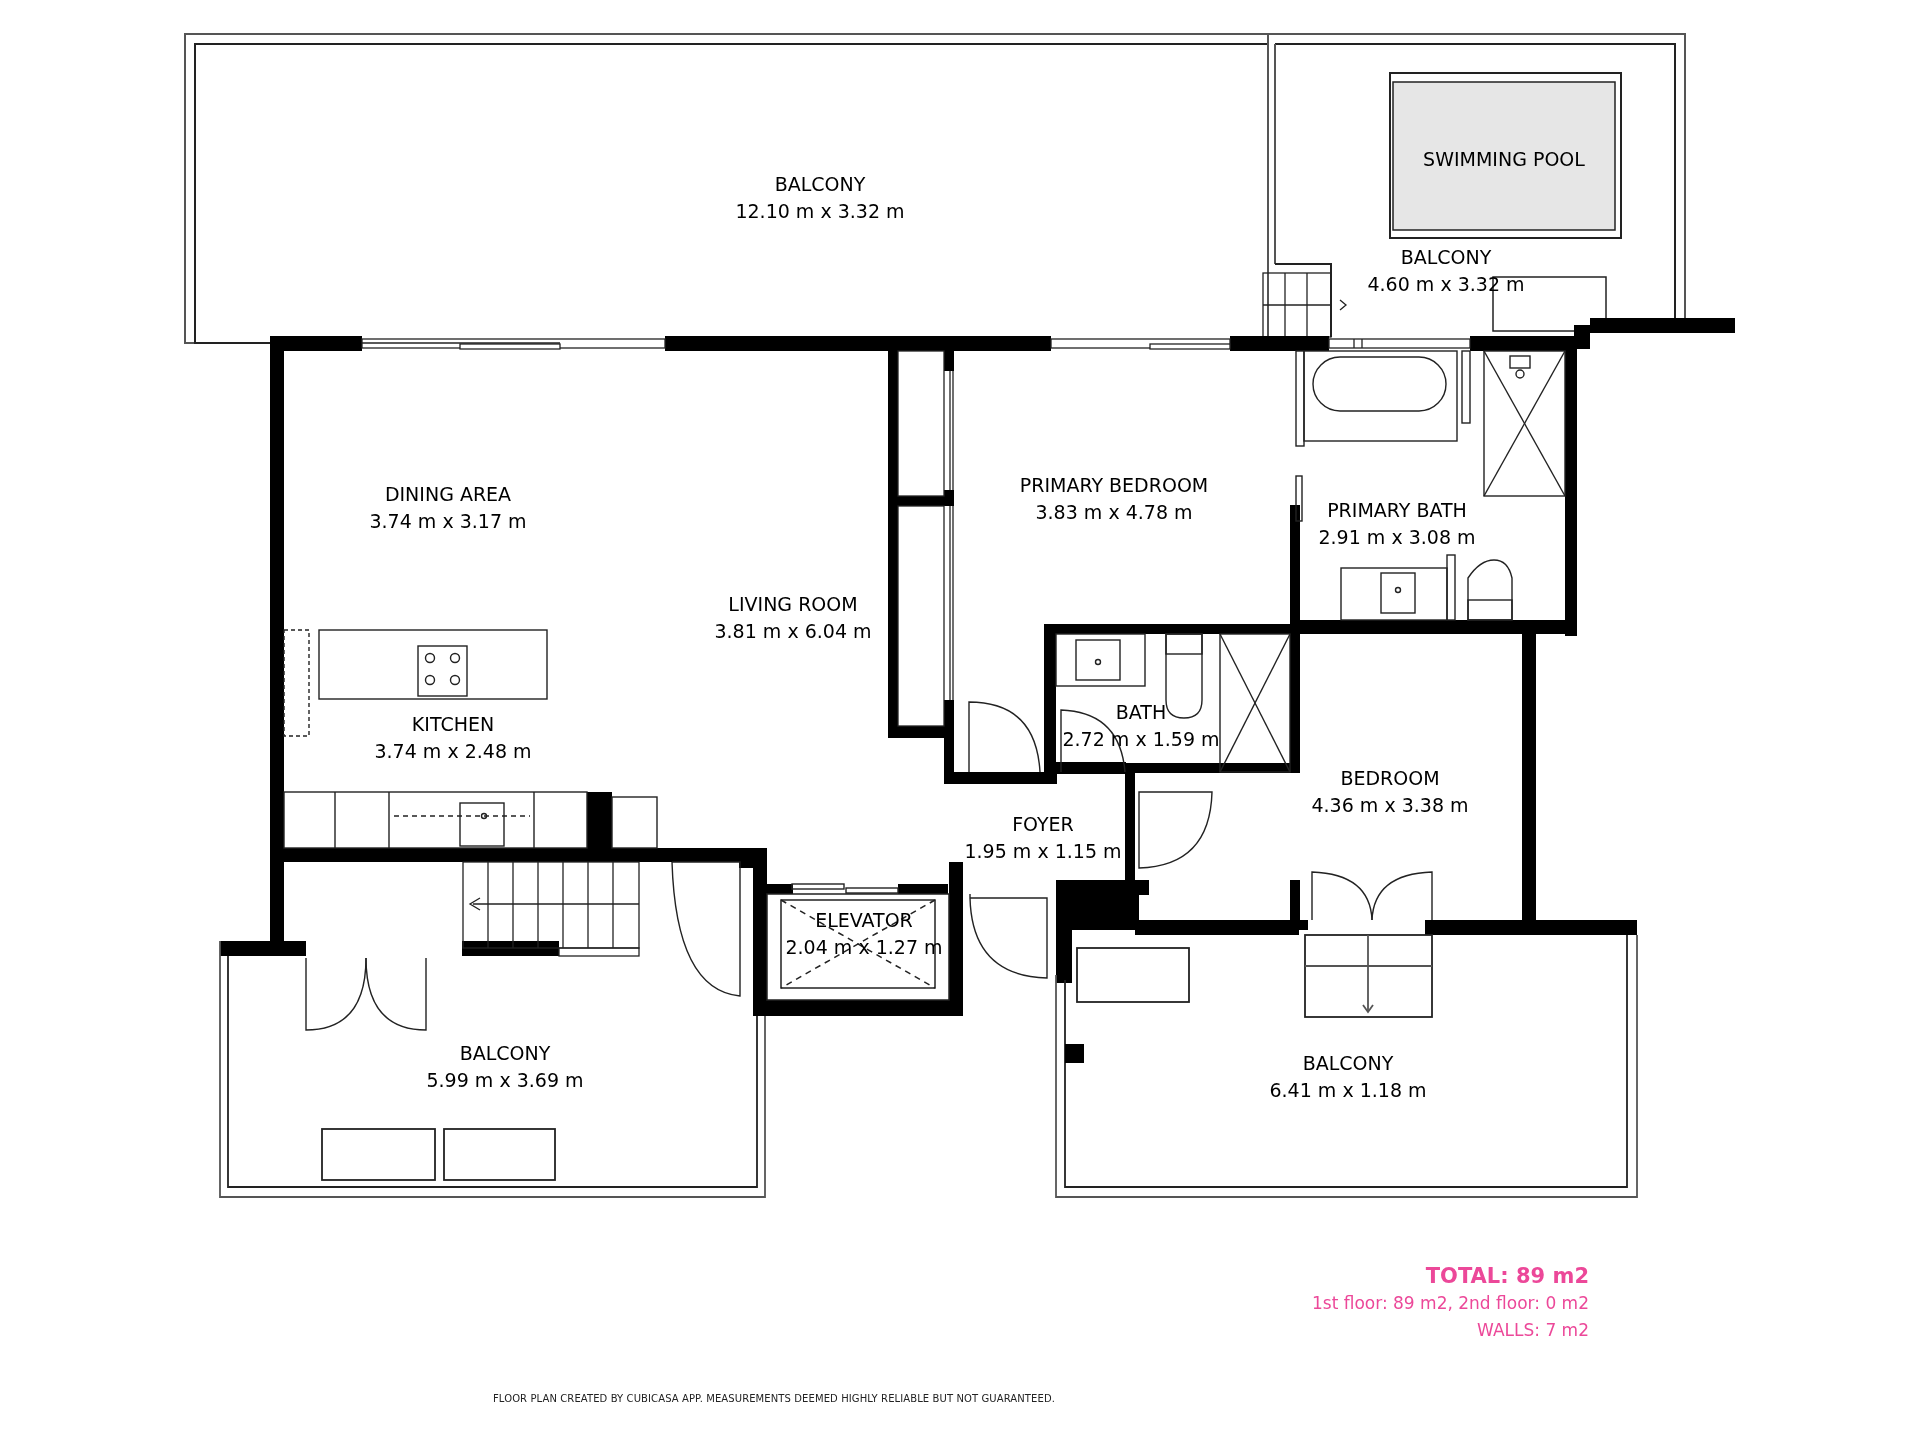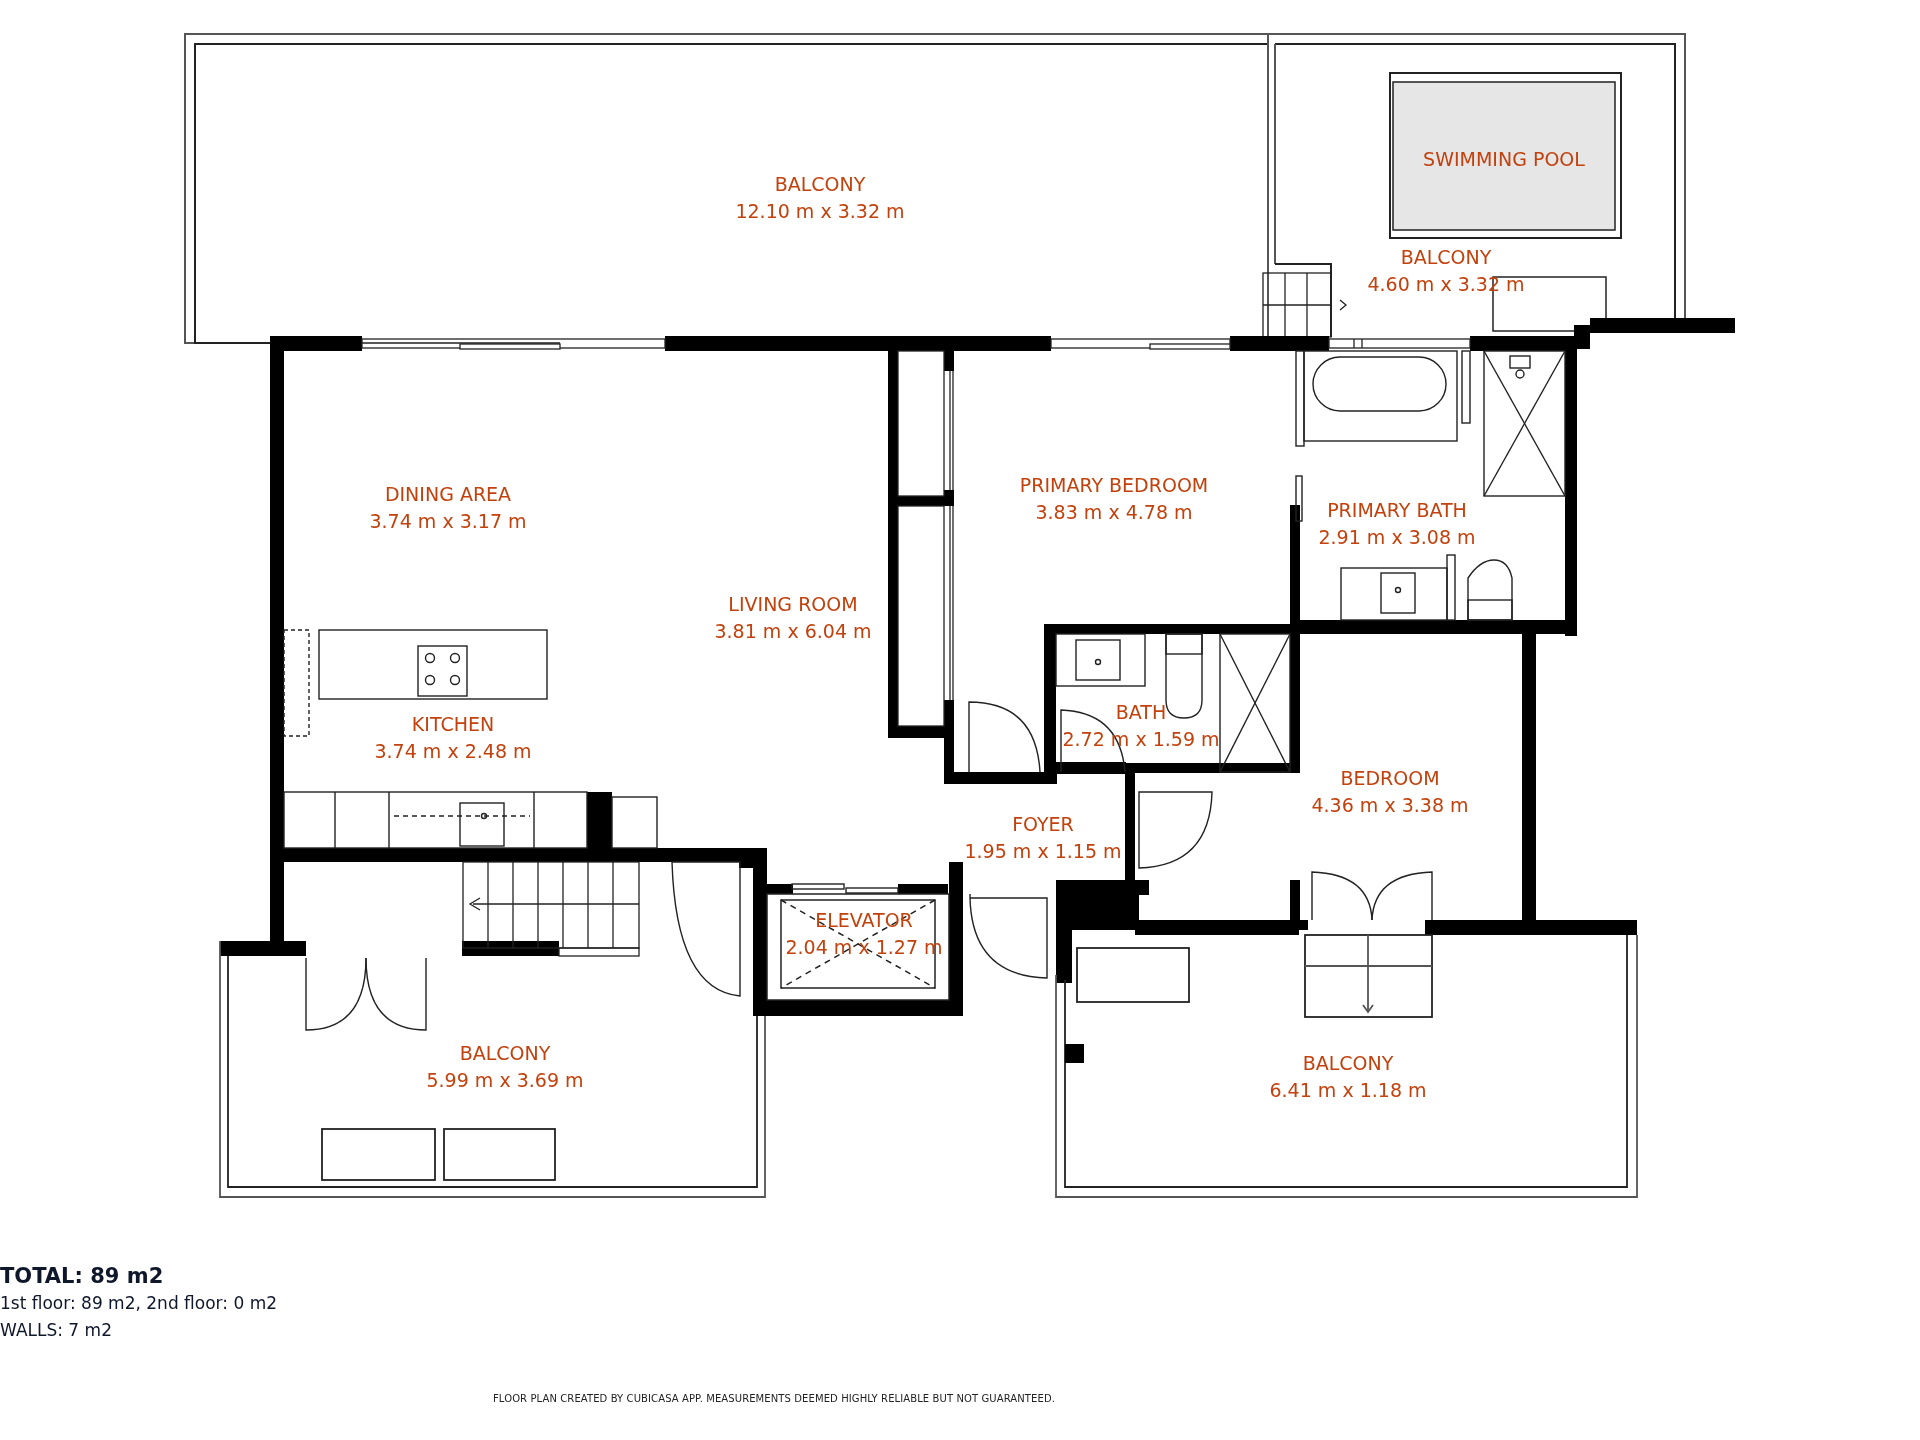--- a/index.html
+++ b/index.html
@@ -1,21 +1,21 @@
 <!DOCTYPE html>
 <html><head>
 <meta charset="utf-8">
 <style>
   html,body{margin:0;padding:0;background:#fff;}
   body{width:1920px;height:1440px;position:relative;overflow:hidden;font-family:"DejaVu Sans","Liberation Sans",sans-serif;color:#1a1a1a;}
   #plan{position:absolute;left:0;top:0;}
-  .lbl{position:absolute;text-align:center;transform:translate(-50%,0);white-space:nowrap;font-size:19px;line-height:27px;color:#c2410c;}
+  .lbl{position:absolute;text-align:center;transform:translate(-50%,0);white-space:nowrap;font-size:19px;line-height:27px;color:#000000;}
   .lbl .n{display:block;}
   .lbl .d{display:block;}
-  .summary{position:absolute;left:0;width:1589px;top:1262px;text-align:left;color:#0f172a;}
+  .summary{position:absolute;left:0;width:1589px;top:1262px;text-align:right;color:#ec4899;}
   .summary .total{font-weight:bold;font-size:21px;line-height:28px;}
   .summary .line{font-size:17px;line-height:27px;}
   .credit{position:absolute;left:0;width:1548px;top:1393px;text-align:center;font-size:10px;color:#222;letter-spacing:0.1px;}
 </style>
 </head>
 <body>
 
 <svg id="plan" width="1920" height="1440" viewBox="0 0 1920 1440" xmlns="http://www.w3.org/2000/svg">
 
   <g fill="none" stroke="#555" stroke-width="2">

